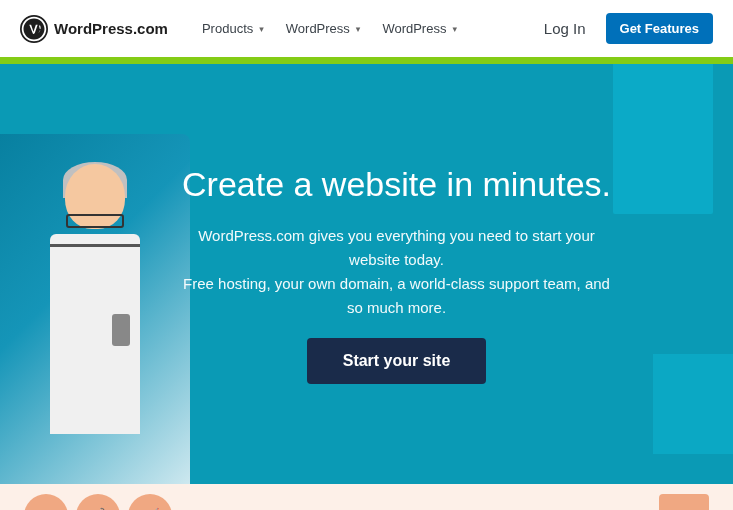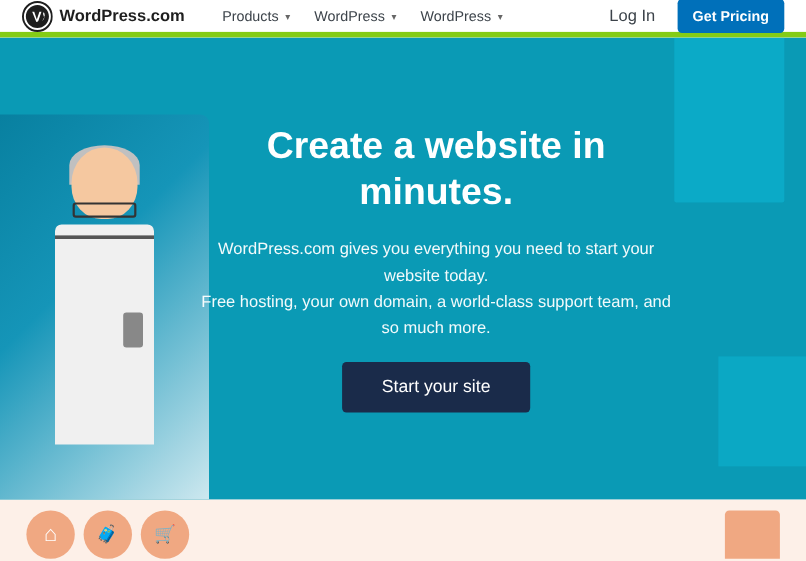--- a/index.html
+++ b/index.html
@@ -1,25 +1,25 @@
 <!DOCTYPE html>
 <html><head>
   <meta charset="utf-8">
   <style>
     * { margin: 0; padding: 0; box-sizing: border-box; }
     body { width: 733px; height: 510px; overflow: hidden; font-family: -apple-system, BlinkMacSystemFont, 'Segoe UI', Helvetica, Arial, sans-serif; }
 
     
     .navbar {
       background: #fff;
-      height: 34px;
+      height: 64px;
       display: flex;
       align-items: center;
       padding: 0 20px;
-      border-bottom: 5px solid #84cc16;
+      border-bottom: 7px solid #84cc16;
       position: relative;
       z-index: 10;
     }
     .navbar-brand {
       display: flex;
       align-items: center;
       gap: 6px;
       margin-right: 24px;
     }
     .wp-logo {
@@ -197,37 +197,37 @@
     .hero-content {
       position: relative;
       z-index: 2;
       text-align: center;
       max-width: 480px;
       padding: 0 20px;
       margin-left: 60px;
     }
     .hero-title {
       font-size: 34px;
-      font-weight: 700;
+      font-weight: 400;
       color: #fff;
       line-height: 1.2;
       margin-bottom: 20px;
     }
     .hero-subtitle {
       font-size: 15px;
       color: rgba(255,255,255,0.95);
       line-height: 1.6;
       margin-bottom: 18px;
     }
     .btn-start-site {
       display: inline-block;
       background: #1a2b4a;
       color: #fff;
       font-size: 16px;
-      font-weight: 400;
+      font-weight: 700;
       padding: 14px 36px;
       border-radius: 4px;
       cursor: pointer;
       border: none;
       text-align: center;
     }
 
     
     .bottom-strip {
       background: #fdf0e8;
@@ -284,21 +284,21 @@
       <span class="nav-chevron">▾</span>
     </div>
     <div class="nav-item">
       <span>WordPress</span>
       <span class="nav-chevron">▾</span>
     </div>
   </div>
 
   <div class="nav-right">
     <span class="btn-login">Log In</span>
-    <button class="btn-get-started">Get Pricing</button>
+    <button class="btn-get-started">Get Features</button>
   </div>
 </nav>
 
 <section class="hero">
 
   <div class="hero-person">
     <div class="person-figure">
       <div class="person-hair"></div>
       <div class="person-head">
         <div class="person-glasses"></div>

